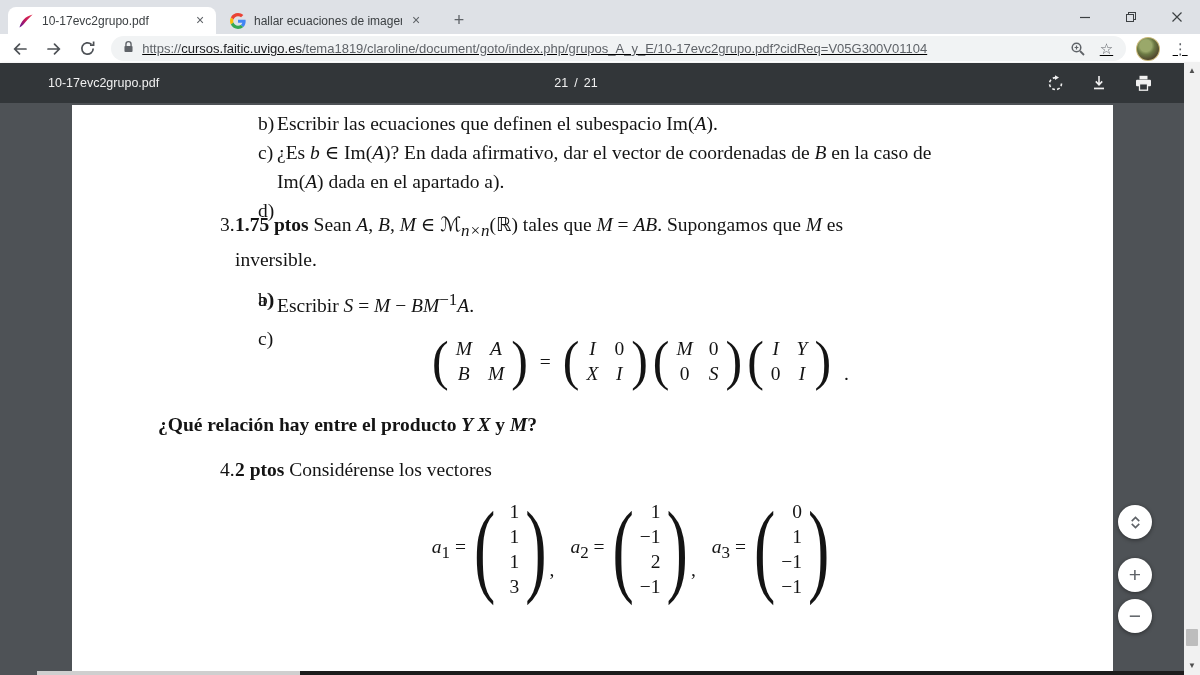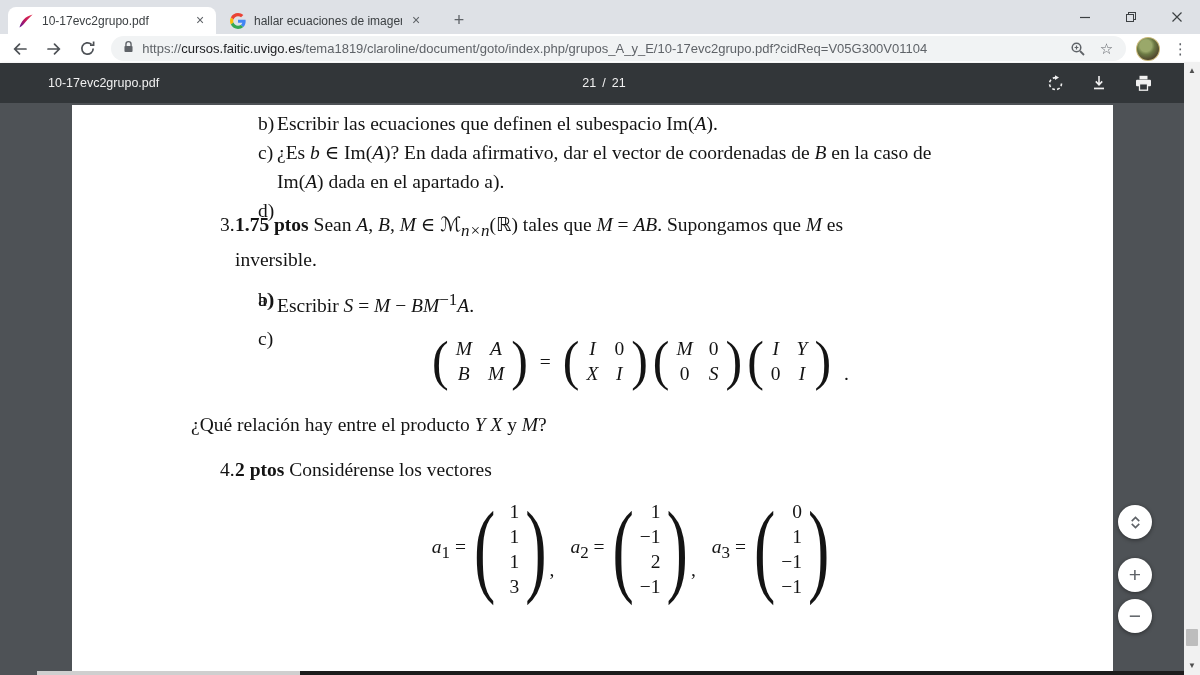--- a/index.html
+++ b/index.html
@@ -14,51 +14,51 @@
   .tab .favicon { width:16px; height:16px; flex:0 0 16px; margin-right:8px; }
   .tab-title { flex:1; font-size:12px; color:#3c4043; white-space:nowrap; overflow:hidden; }
   .tab-close { width:16px; height:16px; line-height:15px; text-align:center; font-size:14px; color:#5f6368; border-radius:50%; margin-left:6px; }
   .new-tab { position:absolute; left:446px; top:8px; width:26px; height:26px; border-radius:50%; text-align:center; line-height:24px; font-size:18px; color:#5f6368; }
   .win-controls { position:absolute; right:0; top:0; height:34px; display:flex; }
   .win-btn { width:46px; height:34px; display:flex; align-items:center; justify-content:center; color:#3c4043; }
   .win-btn.min { font-size:15px; }
   .win-btn.close { font-size:17px; }
 
   
-  .toolbar { position:absolute; top:34px; left:0; width:1200px; height:29px; background:#ffffff; display:flex; align-items:center; }
+  .toolbar { position:absolute; top:34px; left:0; width:1200px; height:29px; background:#ffffff; display:flex; align-items:center;text-decoration:underline; }
   .nav-icon { width:28px; height:26px; display:flex; align-items:center; justify-content:center; margin-left:6px; }
   .omnibox { margin-left:10px; width:1025px; height:25px; background:#f1f3f4; border-radius:13px; display:flex; align-items:center; padding:0 10px 0 12px; }
   .omnibox .url { font-size:13px; white-space:nowrap; overflow:hidden; margin-left:8px; flex:1; }
   .url .proto, .url .path { color:#5f6368; }
   .url .domain { color:#202124; }
   .omni-icon { width:20px; height:20px; display:flex; align-items:center; justify-content:center; margin-left:8px; color:#5f6368; font-size:15px; }
   .avatar { width:24px; height:24px; border-radius:50%; margin-left:10px;
             background:radial-gradient(circle at 40% 35%, #9aa86a 0 30%, #6c7a44 45%, #4a3b28 80%); border:1px solid #c9b97a; }
   .menu-dots { width:24px; height:24px; margin:0 8px 0 8px; display:flex; align-items:center; justify-content:center; color:#5f6368; font-size:15px; letter-spacing:0; }
 
   
   .pdf-toolbar { position:absolute; top:63px; left:0; width:1200px; height:40px; background:#323639; box-shadow:0 2px 4px rgba(0,0,0,.3); }
   .pdf-filename { position:absolute; left:48px; top:0; height:40px; line-height:40px; color:#f1f1f1; font-size:12.5px; font-weight:500; }
-  .page-ind { position:absolute; left:604px; transform:translateX(-50%); top:0; height:40px; line-height:40px; color:#f1f1f1; font-size:12.5px; display:flex; gap:6px; }
+  .page-ind { position:absolute; left:576px; transform:translateX(-50%); top:0; height:40px; line-height:40px; color:#f1f1f1; font-size:12.5px; display:flex; gap:6px; }
   .pdf-actions { position:absolute; right:48px; top:0; height:40px; display:flex; align-items:center; gap:26px; }
   .pdf-act { width:18px; height:18px; display:flex; align-items:center; justify-content:center; }
 
   
   .pdf-area { position:absolute; top:103px; left:0; width:1200px; height:572px; background:#4e5256; overflow:hidden; }
   .pdf-page { position:absolute; left:72px; top:2px; width:1041px; height:600px; background:#ffffff;
               font-family:"Liberation Serif","DejaVu Serif",serif; font-size:19.5px; line-height:29px; color:#141414; padding-top:4px; }
 
   .sub-item { position:relative; margin-left:205px; margin-right:30px; }
   .sub-item .lab { position:absolute; left:-19px; }
   .main-item { position:relative; margin-left:163px; margin-right:30px; }
   .main-item .lab { position:absolute; left:-15px; }
   .q3 { margin-top:14px; }
   .q3a { margin-top:11px; }
   .q3c { margin-top:4px; }
-  .question-line { margin-left:119px; margin-top:20px; }
+  .question-line { margin-left:86px; margin-top:20px;font-weight:bold; }
   .q4 { margin-top:16px; }
 
   .i { font-style:italic; }
   .b { font-weight:bold; }
   .cal, .bb { font-family:"DejaVu Sans","DejaVu Serif",serif; }
   sub, sup { font-size:17px; }
   sub.i { font-style:italic; }
 
   
   .matrix-row { margin-top:12px; height:58px; display:flex; align-items:center; justify-content:center; transform:translateX(48px); gap:5px; }

